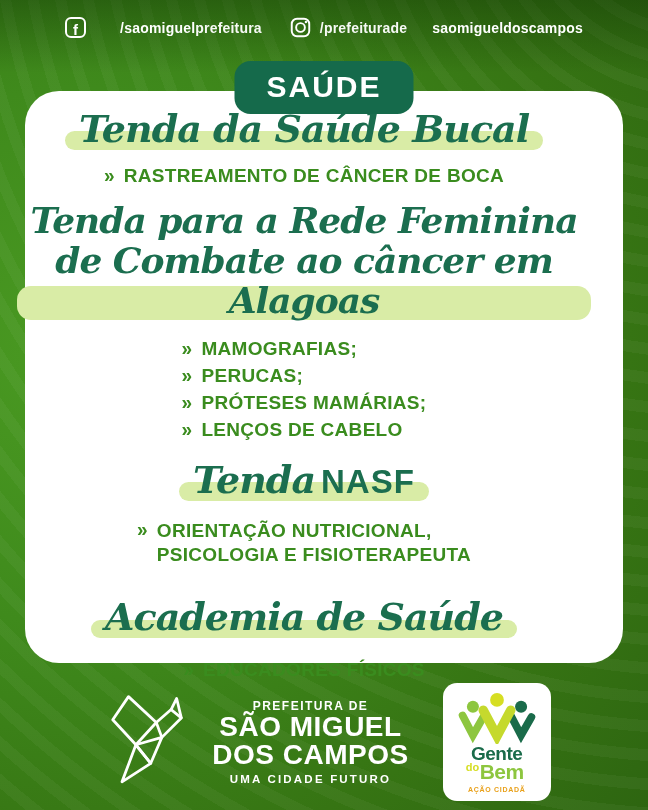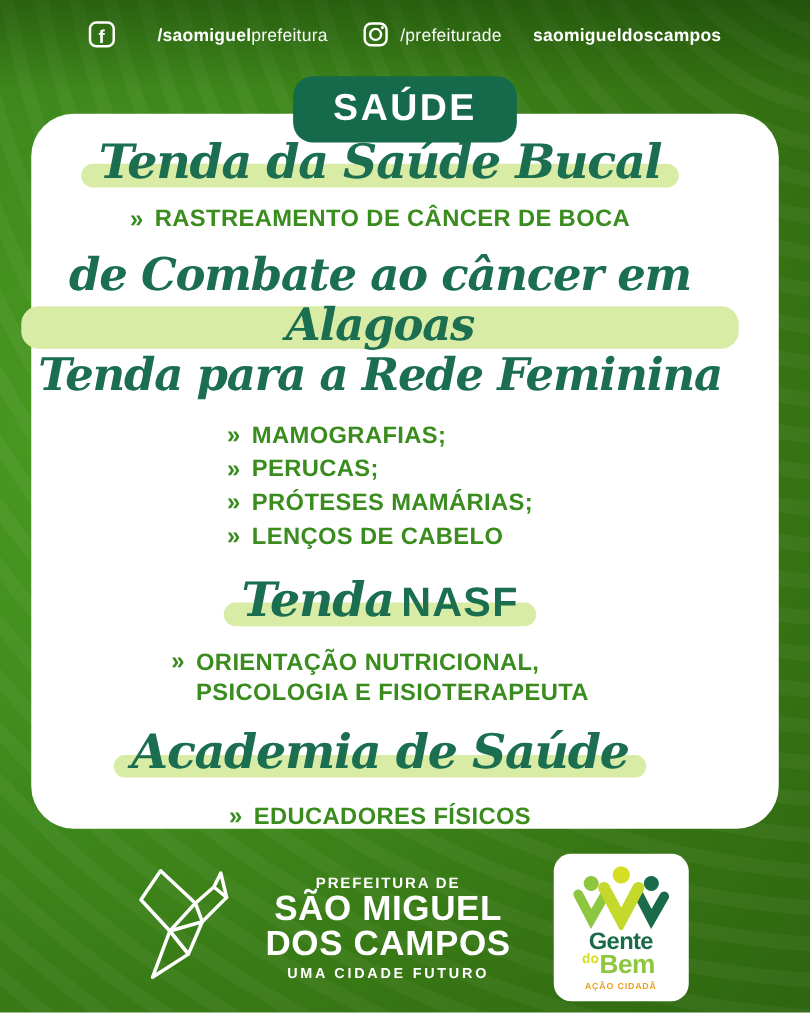--- a/index.html
+++ b/index.html
@@ -23,21 +23,21 @@
     background:
       linear-gradient(180deg, rgba(12,45,2,.38) 0%, rgba(12,45,2,0) 9%),
       repeating-radial-gradient(140% 120% at 108% -18%, rgba(255,255,255,0.04) 0 11px, rgba(255,255,255,0) 11px 27px),
       radial-gradient(125% 92% at 12% 44%, var(--background-bright) 0%, var(--background-green) 36%, #367413 68%, var(--background-dark) 100%);
   }
 
   
   .topbar{position:absolute;top:17px;left:0;width:100%;display:flex;justify-content:center;align-items:center;gap:28px;color:var(--white);}
   .handle{display:flex;align-items:center;gap:9px;font-size:14px;letter-spacing:.2px;}
   .handle .b{font-weight:700;margin-left:25px;}
-  .handle .r{font-weight:400;opacity:.96;}
+  .handle .r{font-weight:700;opacity:.96;}
   .fb-icon{width:21px;height:21px;border:2px solid #fff;border-radius:6px;display:flex;align-items:center;justify-content:center;font-weight:700;font-size:15px;color:#fff;padding-top:3px;}
   .ig-icon{display:block;}
 
   
   .card{position:absolute;left:25px;top:91px;width:598px;height:572px;background:var(--white);border-radius:34px;z-index:1;}
   .badge{position:absolute;top:61px;left:50%;transform:translateX(-50%);background:var(--badge-green);color:var(--white);
          font-weight:700;font-size:30px;letter-spacing:2px;padding:9px 32px 10px;border-radius:16px;z-index:3;}
   .card-content{position:absolute;left:25px;top:91px;width:558px;height:572px;z-index:2;
                 display:flex;flex-direction:column;align-items:center;padding-top:16px;}
 
@@ -50,21 +50,21 @@
 
   .bullet{display:flex;align-items:flex-start;color:var(--bullet-green);font-weight:700;font-size:19px;letter-spacing:.3px;}
   .chev{font-weight:700;margin-right:9px;transform:scaleY(1.05);display:inline-block;}
   .bullet-list{display:flex;flex-direction:column;gap:2px;align-items:flex-start;}
   .bullet-list .bullet{line-height:1.32;}
   .two-line{display:flex;flex-direction:column;line-height:1.28;}
 
   .nasf{font-family:"Liberation Sans",sans-serif;font-style:normal;font-weight:700;font-size:33px;color:var(--script-green);letter-spacing:1px;margin-left:6px;}
 
   .mt1{margin-top:14px}.mt2{margin-top:13px}.mt3{margin-top:15px}
-  .mt4{margin-top:16px}.mt5{margin-top:17px}.mt6{margin-top:12px}.mt7{margin-top:20px}
+  .mt4{margin-top:16px}.mt5{margin-top:17px}.mt6{margin-top:28px}.mt7{margin-top:20px}
 
   
   .footer{position:absolute;left:0;right:0;top:683px;display:flex;justify-content:center;align-items:center;gap:34px;}
   .pref-logo{display:flex;align-items:center;gap:27px;color:var(--white);}
   .pref-text{display:flex;flex-direction:column;align-items:center;}
   .pref-l1{font-size:12px;font-weight:700;letter-spacing:1.5px;}
   .pref-l2,.pref-l3{font-size:28px;font-weight:700;line-height:1.0;letter-spacing:.5px;}
   .pref-l4{font-size:11.5px;font-weight:700;letter-spacing:2.2px;margin-top:4px;}
 
   .gdb-badge{width:108px;background:var(--white);border-radius:14px;padding:9px 5px 7px;display:flex;flex-direction:column;align-items:center;}
@@ -103,22 +103,22 @@
     <div class="script h-script">
       <span class="hl"><span>Tenda da Saúde Bucal</span></span>
     </div>
 
     <div class="bullet mt1">
       <span class="chev">»</span>
       <span>RASTREAMENTO DE CÂNCER DE BOCA</span>
     </div>
 
     <div class="script h2 mt2">
+      <div>Tenda para a Rede Feminina</div>
       <div><span class="hl"><span>de Combate ao câncer em Alagoas</span></span></div>
-      <div>Tenda para a Rede Feminina</div>
     </div>
 
     <div class="bullet-list mt3">
       <div class="bullet">
         <span class="chev">»</span>
         <span>MAMOGRAFIAS;</span>
       </div>
       <div class="bullet">
         <span class="chev">»</span>
         <span>PERUCAS;</span>

